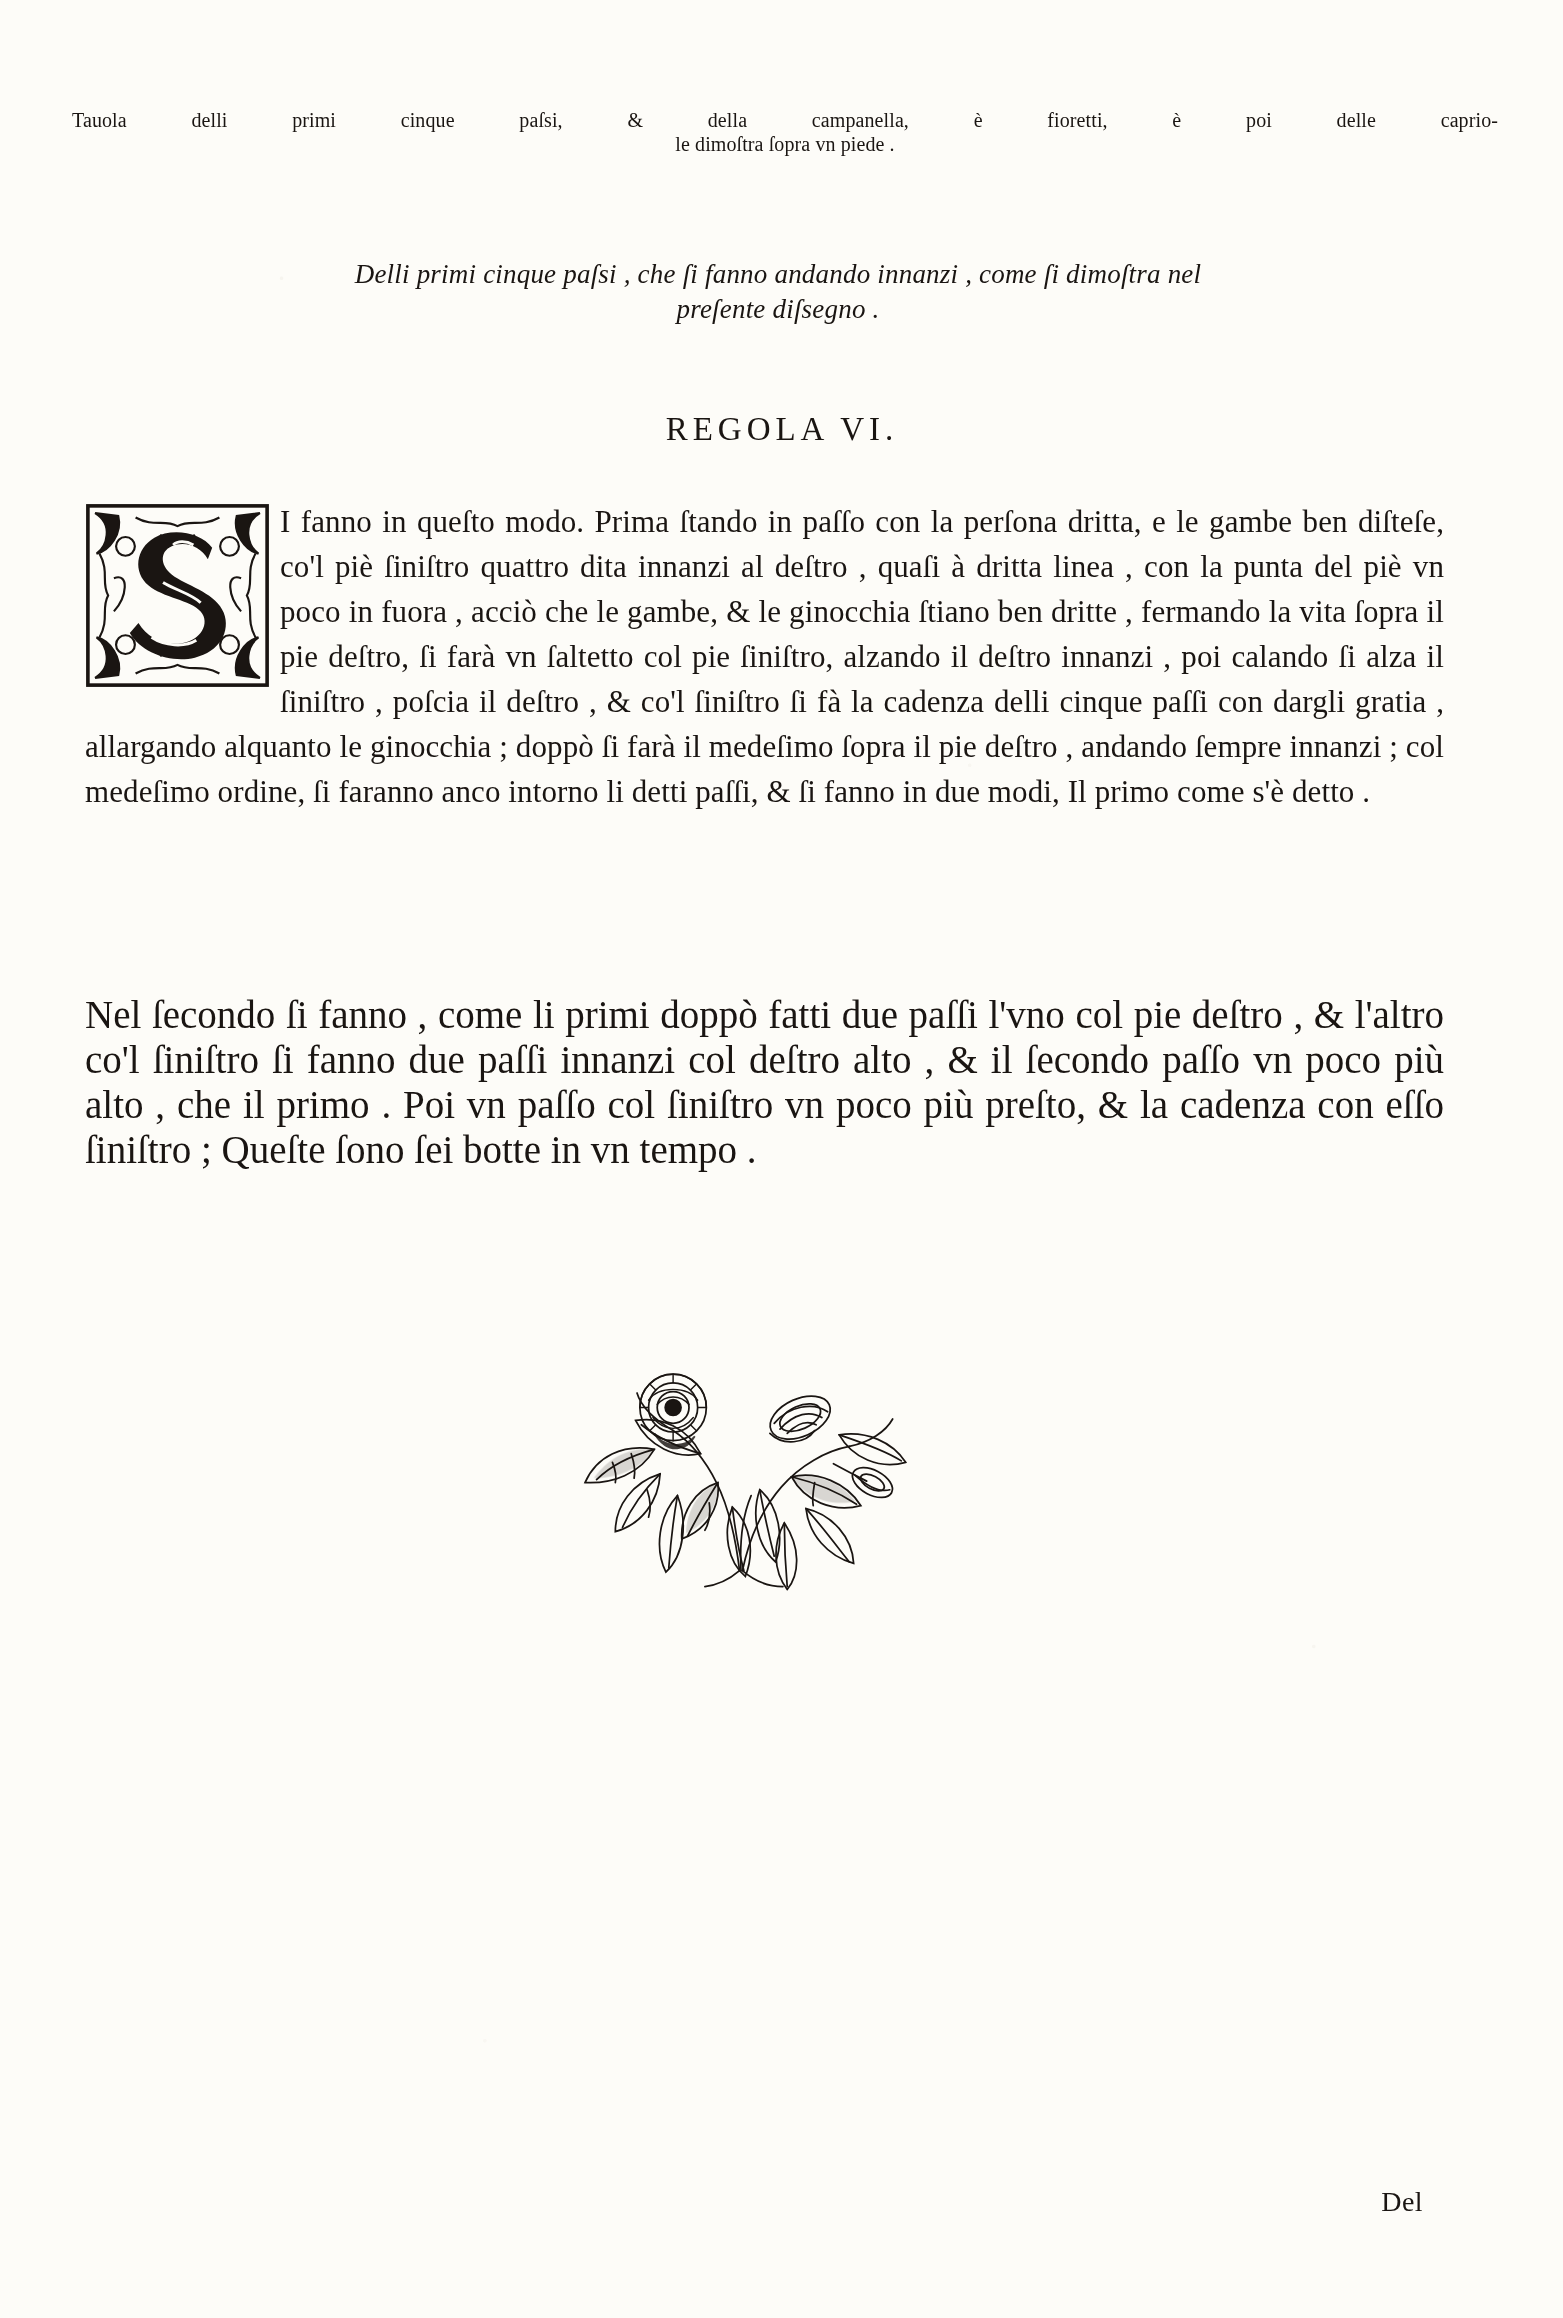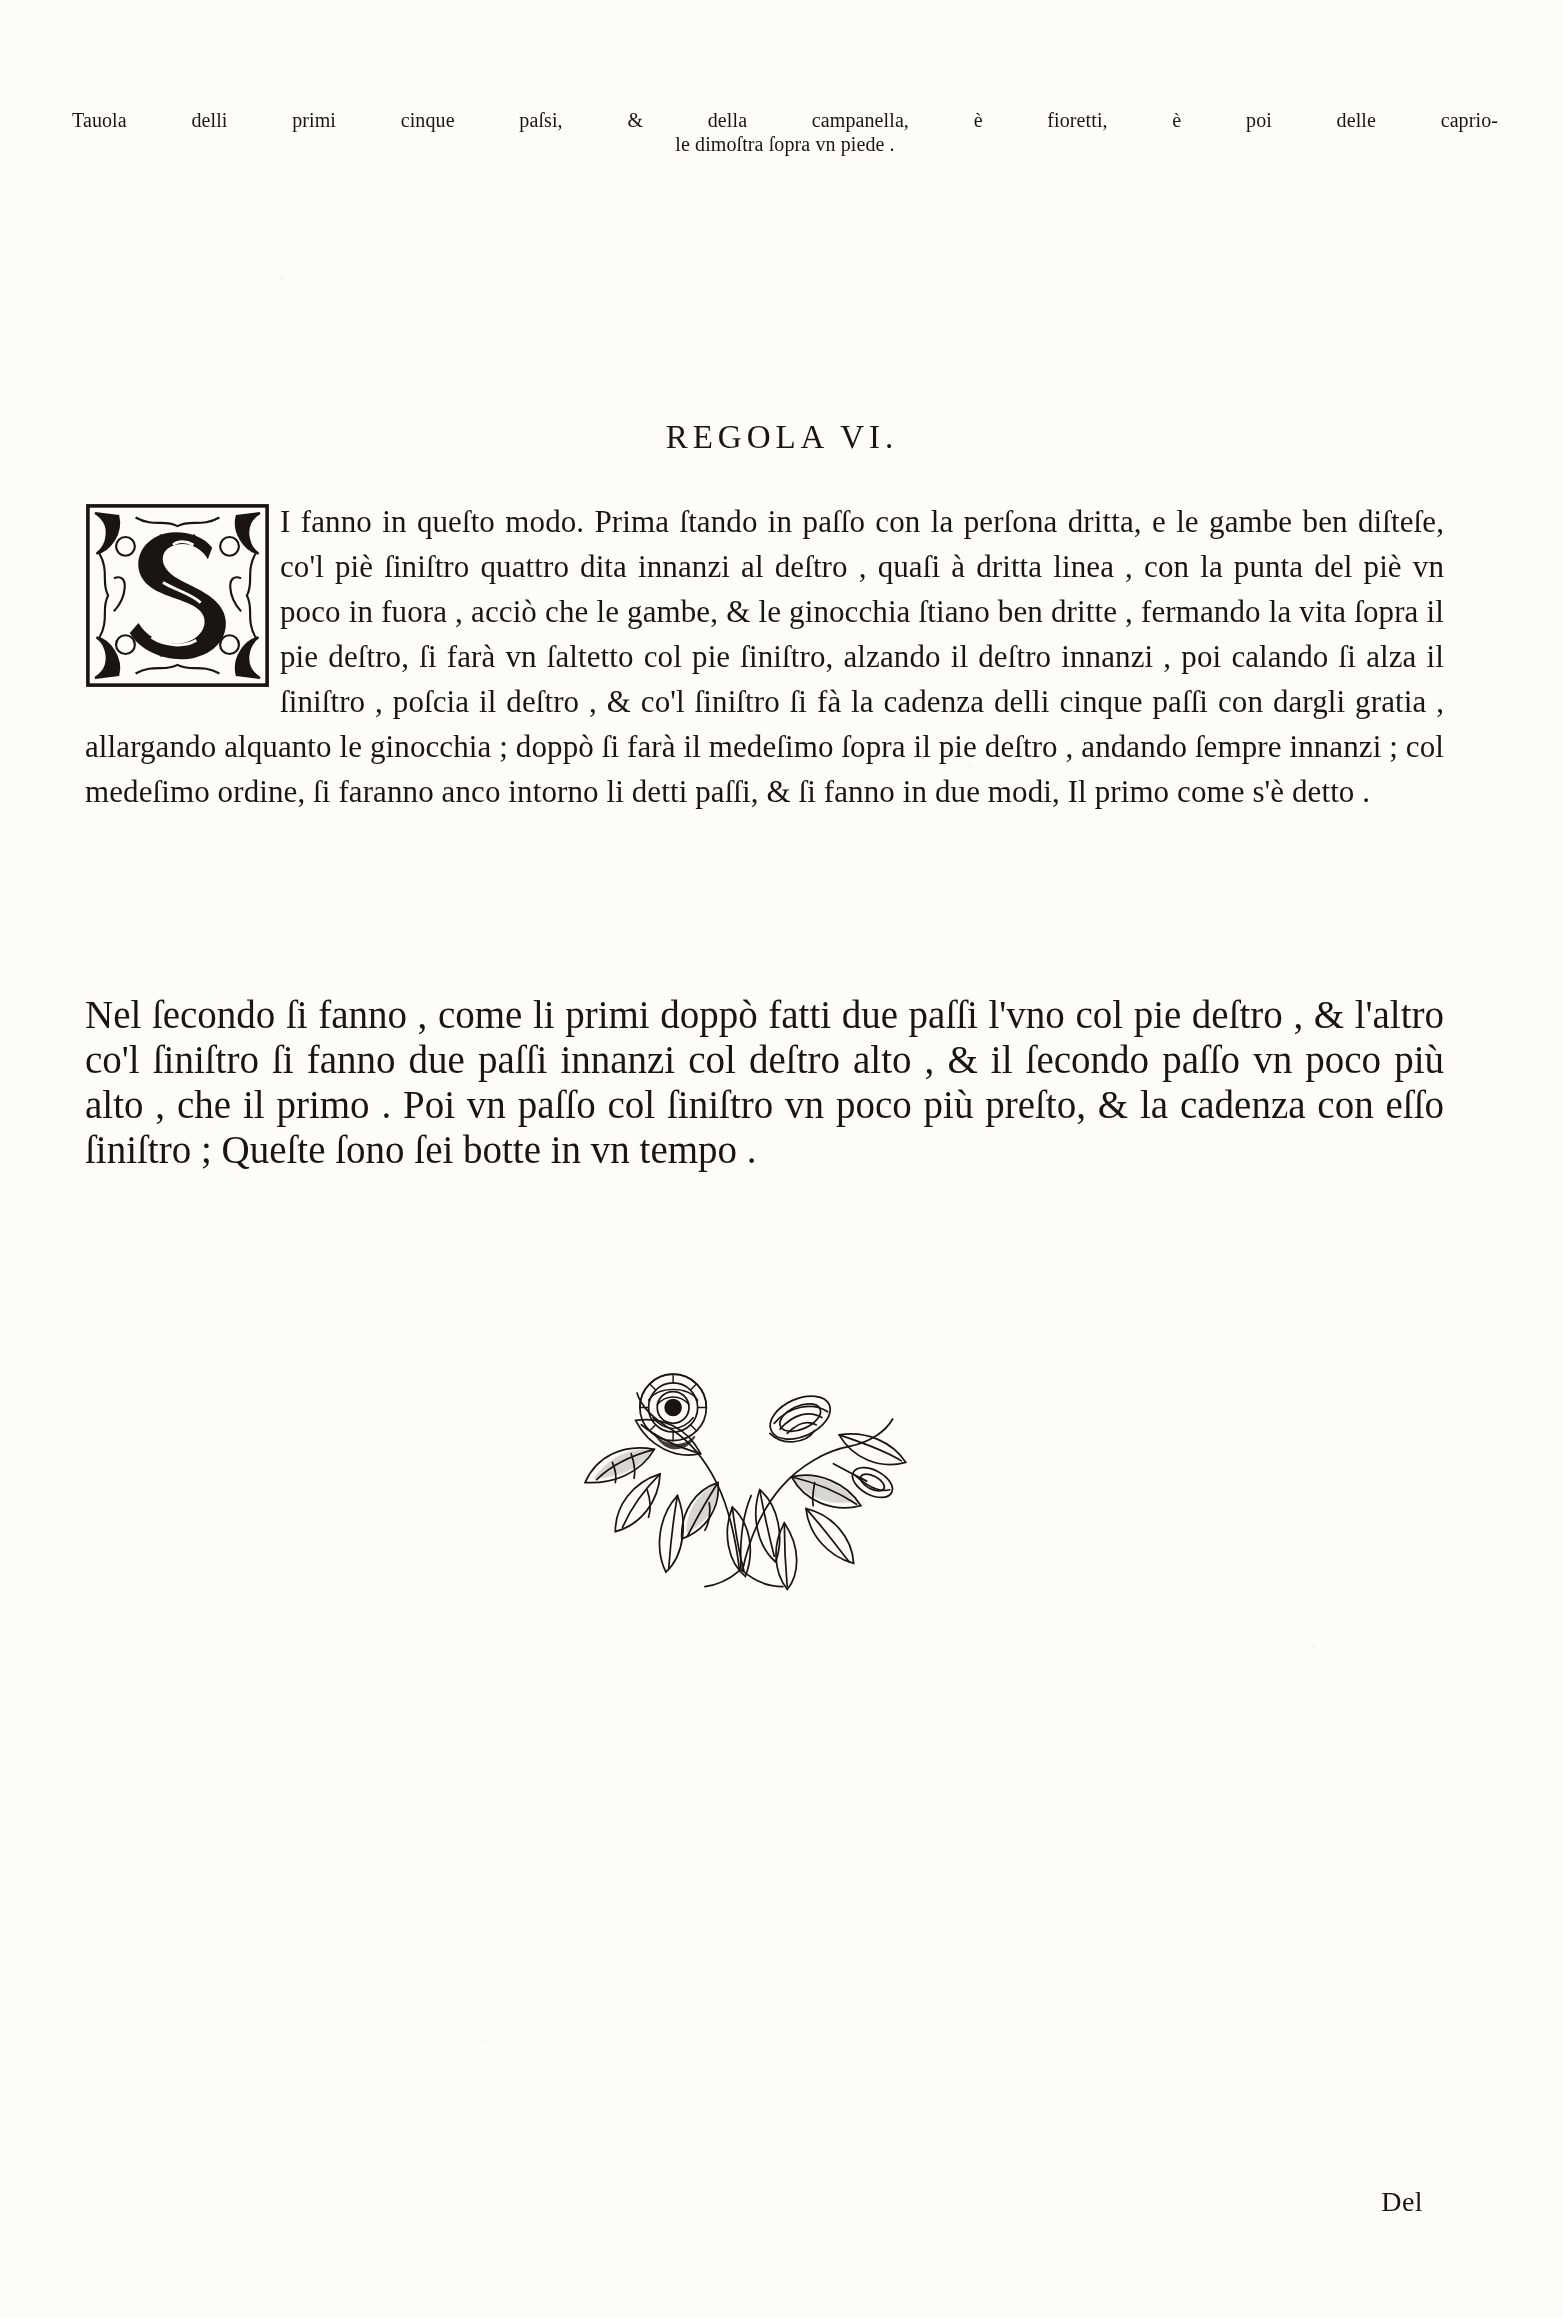--- a/index.html
+++ b/index.html
@@ -80,21 +80,20 @@
 
   
   .regola {
     position: absolute;
     top: 411px;
     left: 0;
     right: 0;
     text-align: center;
     font-size: 33px;
     letter-spacing: 5px;
-    margin-top: 8px;
   }
 
   
   .body-block {
     position: absolute;
     top: 499px;
     left: 85px;
     width: 1359px;
     font-size: 31px;
     line-height: 45px;
@@ -145,20 +144,24 @@
 <body>
 
 <div class="page">
 
 
   <div class="tavola">
     <span class="l1">Tauola delli primi cinque paſsi, &amp; della campanella, è fioretti, è poi delle caprio-</span>
     <span class="l2">le dimoſtra ſopra  vn piede .</span>
   </div>
 
+  <div class="argomento">
+    <span>Delli primi cinque paſsi , che ſi fanno andando innanzi , come ſi dimoſtra nel</span><br>
+    <span>preſente diſsegno .</span>
+  </div>
 
   <div class="regola">REGOLA VI.</div>
 
   <div class="body-block">
     <span class="dropcap">
       <svg width="185" height="185" viewBox="0 0 256 256" xmlns="http://www.w3.org/2000/svg">
         <rect x="4" y="4" width="248" height="248" fill="#fdfcf8" stroke="#1a1512" stroke-width="5"></rect>
         <g fill="none" stroke="#1a1512" stroke-width="3">
           <path d="M14,14 C40,30 30,60 16,70 C34,66 52,42 46,18 Z" fill="#1a1512"></path>
           <path d="M242,14 C216,30 226,60 240,70 C222,66 204,42 210,18 Z" fill="#1a1512"></path>

